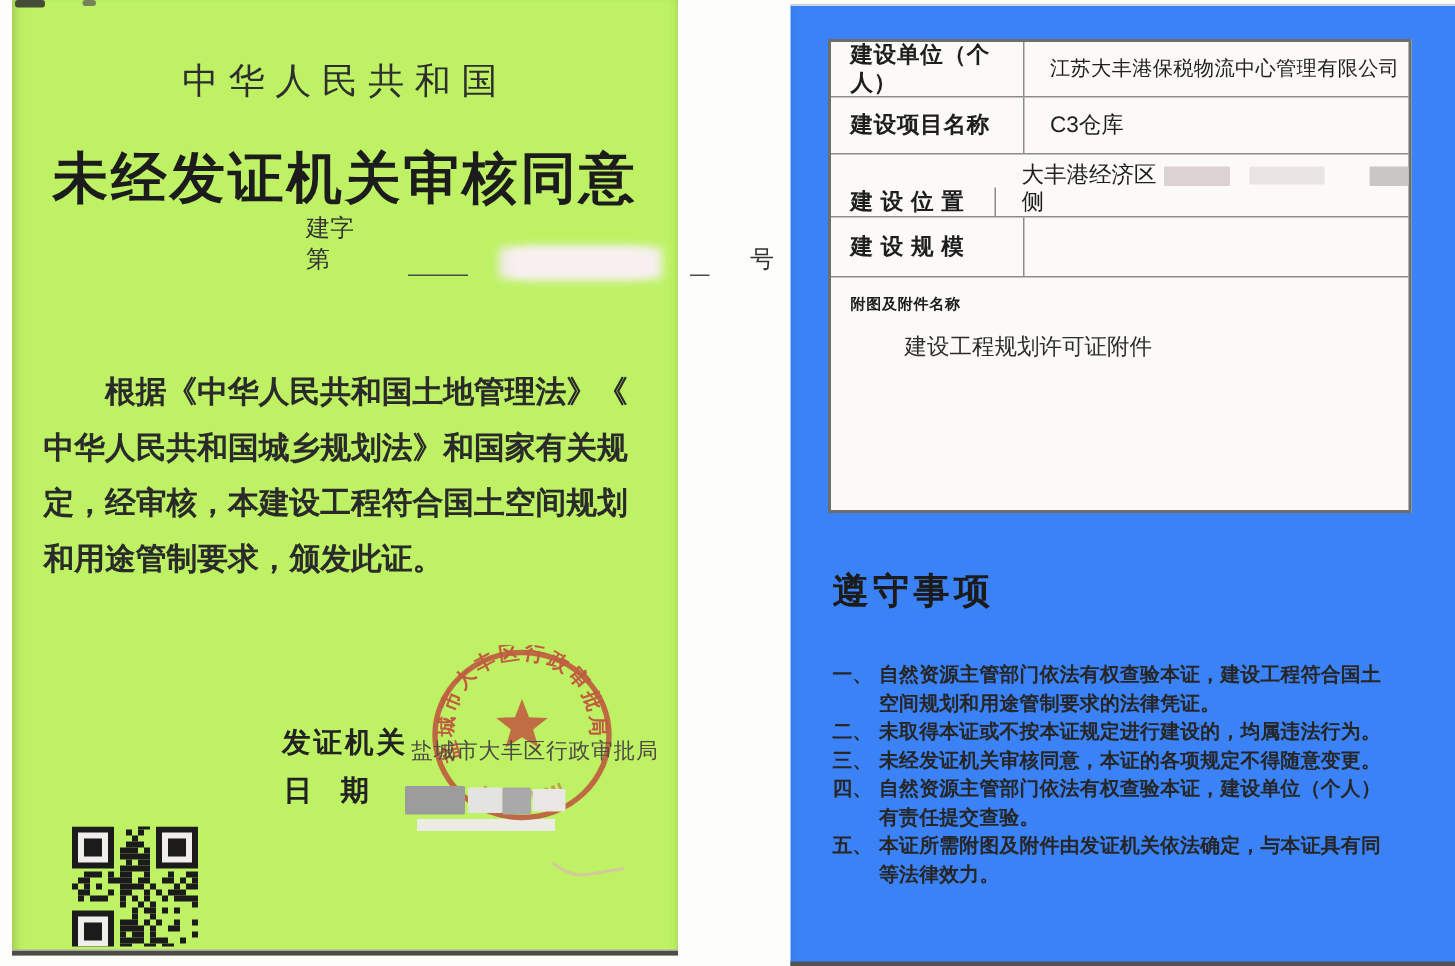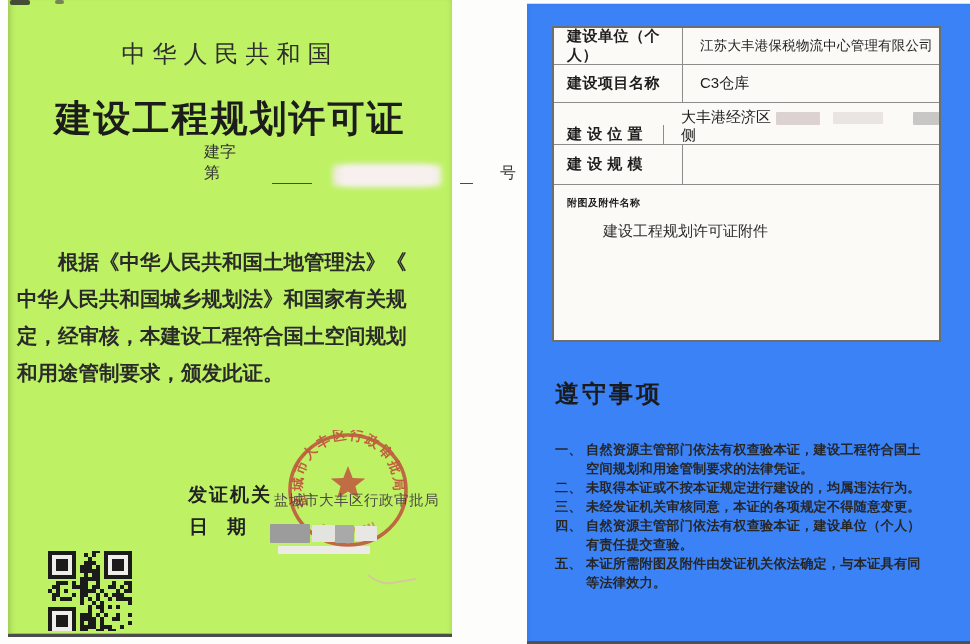--- a/index.html
+++ b/index.html
@@ -15,21 +15,21 @@
   .cert-title { position:absolute; top:94px; left:0; width:100%; text-align:center;
     font-size:37px; font-weight:bold; letter-spacing:2px; color:#1c1c1c; }
   .permit-line { position:absolute; top:160px; left:196px; font-size:16px; color:#333;
     display:flex; align-items:flex-end; height:24px;gap:27px; }
   .uline { display:inline-block; border-bottom:1.6px solid #4a4a4a; height:20px; }
   .uline-a { width:47px; }
   .uline-b { width:15px; }
   .permit-redact { display:inline-block; width:108px; height:21px; margin:0 0 -2px 2px;
     background:#f7f0ef; filter:blur(2px); border-radius:2px;
     box-shadow: -8px 0 4px #f3ebe9, 8px 0 4px #f5efee; }
-  .body-par { position:absolute; top:243px; left:9px; width:403px; font-size:20.5px;
+  .body-par { position:absolute; top:243px; left:21px; width:403px; font-size:20.5px;
     line-height:37px; text-indent:2em; color:#2a2a2a; font-weight:600;
     word-break:break-all; line-break:anywhere; }
   .issuer-label { position:absolute; left:180px; top:482px; font-size:19px; font-weight:bold;
     letter-spacing:2px; color:#222; }
   .issuer-name { position:absolute; left:266px; top:491px; font-size:14.5px; color:#4d4a43;
     letter-spacing:0.5px; z-index:3; }
   .stamp { position:absolute; left:276px; top:430px; width:128px; height:122px; z-index:2;
     opacity:.88; }
   .date-label { position:absolute; left:181px; top:514px; font-size:19px; font-weight:bold;
     color:#222; }
@@ -89,21 +89,21 @@
   .notice-num { position:absolute; left:0; top:0; }
 </style>
 </head>
 <body>
 
 <div class="page page-left">
   <div class="smudge1"></div>
   <div class="smudge2"></div>
 
   <div class="country">中华人民共和国</div>
-  <div class="cert-title">建设工程规划许可证</div>
+  <div class="cert-title">未经发证机关审核同意</div>
 
   <div class="permit-line">
     <span>建字第</span>
     <span class="uline uline-a"></span>
     <span class="permit-redact"></span>
     <span class="uline uline-b"></span>
     <span>号</span>
   </div>
 
   <div class="body-par">根据《中华人民共和国土地管理法》《中华人民共和国城乡规划法》和国家有关规定，经审核，本建设工程符合国土空间规划和用途管制要求，颁发此证。</div>

